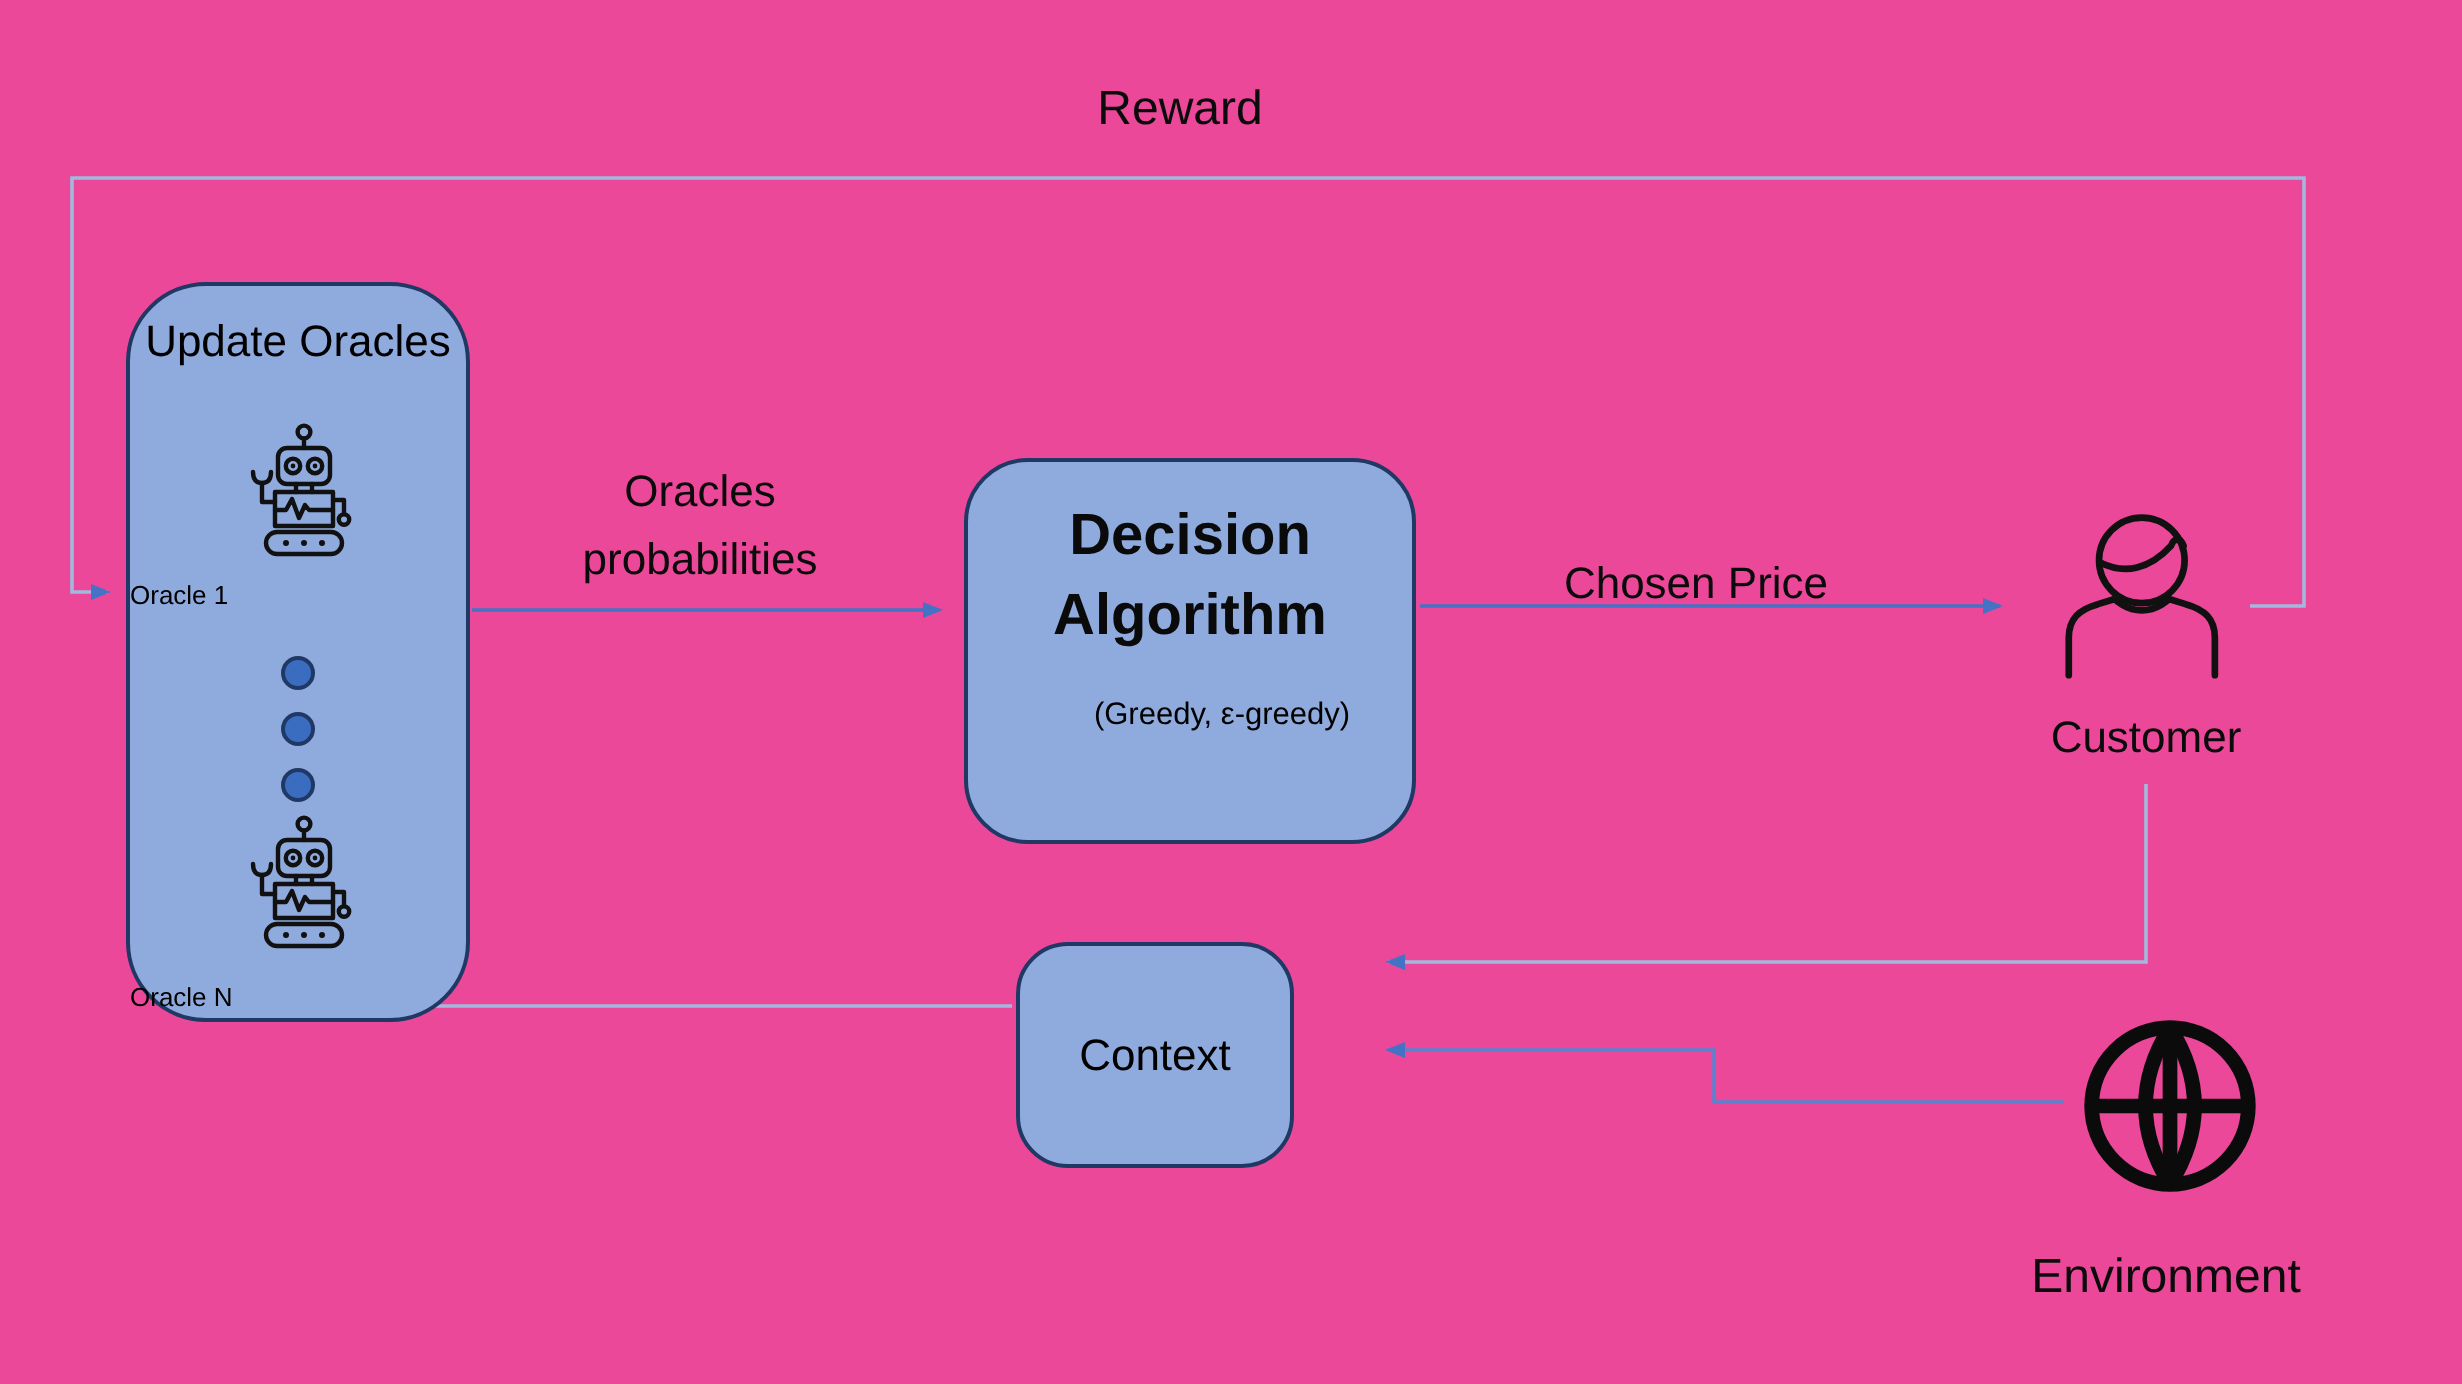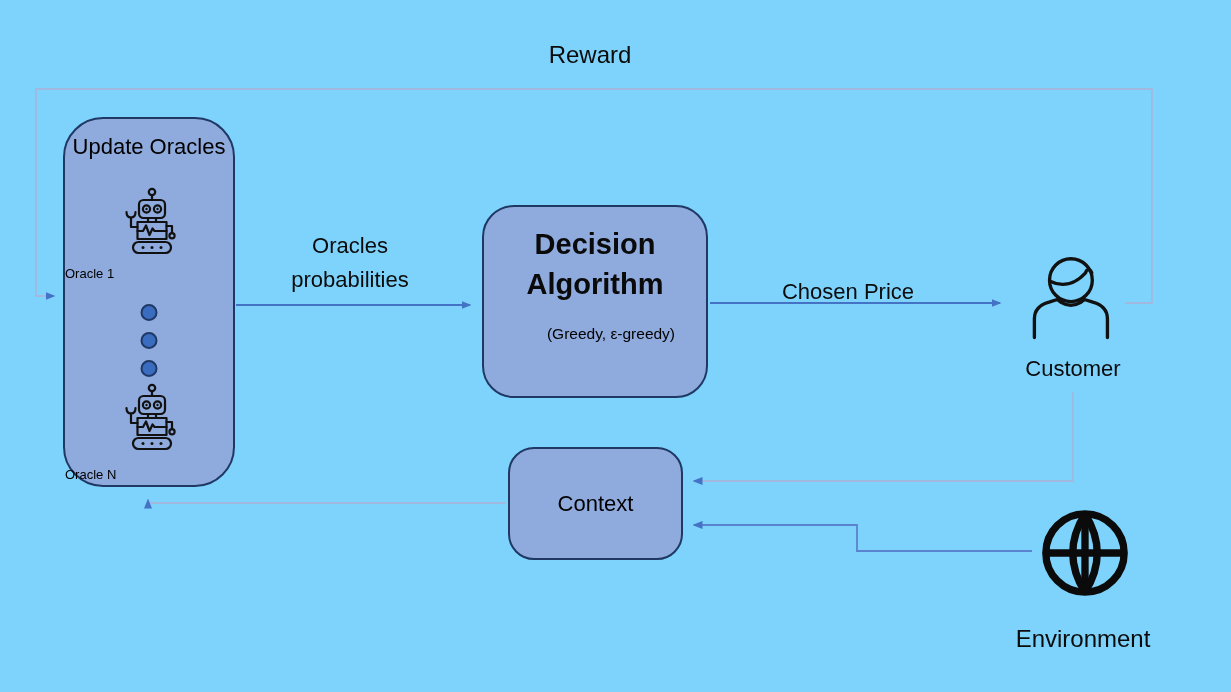--- a/index.html
+++ b/index.html
@@ -1,23 +1,23 @@
 <!DOCTYPE html>
 <html><head>
 <meta charset="utf-8">
 <style>
   html,body { margin:0; padding:0; background:#ffffff; }
   .canvas {
-    position:relative; width:1231px; height:692px; background:#7dd3fc;
+    position:relative; width:1231px; height:692px; background:#ec4899;
     font-family:"Liberation Sans", sans-serif; color:#000; overflow:hidden;
   }
   .layer { position:absolute; left:0; top:0; width:1231px; height:692px; pointer-events:none; }
   .node {
     position:absolute; box-sizing:border-box;
-    background:#8FAADC; border:2.5px solid #1F3864;
+    background:#8FAADC; border:2.5px solid #1F3864;margin-top:24px;
   }
   .label { position:absolute; color:#0b0b0b; }
 
   
   .oracle-panel { left:63px; top:117px; width:172px; height:370px; border-radius:40px; }
   .oracle-panel .panel-title {
     position:absolute; top:13px; left:0; width:100%; text-align:center;
     font-size:22px; line-height:30px;
   }
   .robot { position:absolute; left:50%; transform:translateX(-50%); }
@@ -37,21 +37,21 @@
   .decision-box { left:482px; top:205px; width:226px; height:193px; border-radius:32px;padding-left:27px; }
   .decision-title {
     position:absolute; top:17px; left:50%; transform:translateX(-50%); width:190px;
     text-align:center; font-weight:bold; font-size:29px; line-height:40px; color:#0a0a0a;
   }
   .decision-subtitle {
     position:absolute; top:118px; left:16px; width:100%; text-align:center; font-size:15.5px;
   }
 
   
-  .context-box { left:508px; top:447px; width:175px; height:113px; border-radius:26px;text-align:right; }
+  .context-box { left:508px; top:447px; width:139px; height:113px; border-radius:26px;text-align:right; }
   .context-label {
     position:absolute; top:0; left:0; width:100%; height:100%;
     display:flex; align-items:center; justify-content:center; font-size:22px;
   }
 
   
   .reward-label        { left:490px; top:41px;  width:200px; font-size:24px; text-align:center; }
   .oracle-prob-label   { left:272px; top:229px; width:156px; font-size:22px; line-height:34px; text-align:center; }
   .chosen-price-label  { left:768px; top:279px; width:160px; font-size:22px; text-align:center; }
   .customer-label      { left:1003px; top:356px; width:140px; font-size:22px; text-align:center; }

